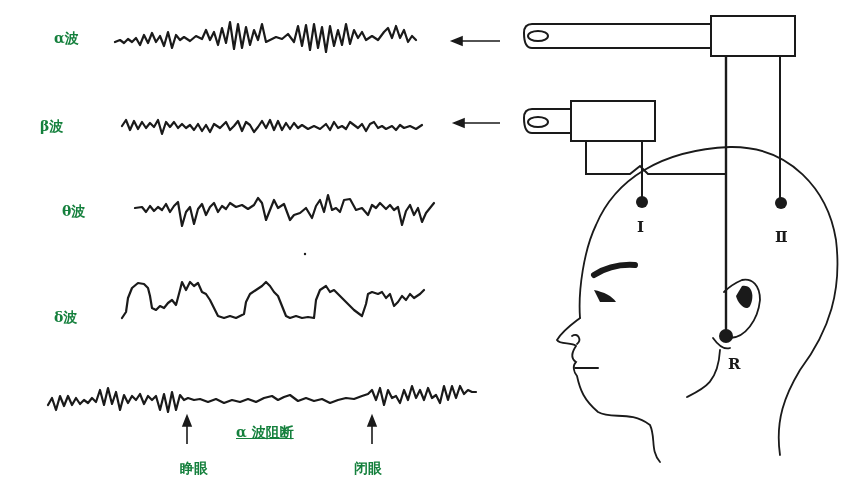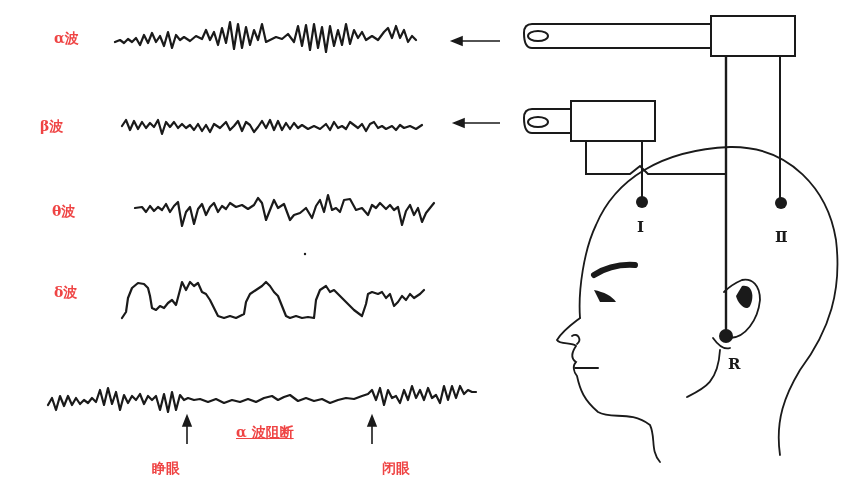--- a/index.html
+++ b/index.html
@@ -1,17 +1,17 @@
 <!DOCTYPE html>
 <html><head>
 <meta charset="utf-8">
 <style>
   html, body { margin:0; padding:0; background:#ffffff; }
   body { width:853px; height:500px; position:relative; overflow:hidden; font-family:"DejaVu Serif", serif; color:#1a1a1a; }
-  .label { position:absolute; font-size:14px; font-weight:bold; color:#ef4444; }
+  .label { position:absolute; font-size:14px; font-weight:bold; color:#15803d; }
   .elabel { position:absolute; font-size:15px; font-weight:bold; font-family:"DejaVu Serif", serif; color:#1a1a1a; }
   svg { position:absolute; left:0; top:0; }
 </style>
 </head>
 <body>
 
 <svg width="853" height="500" viewBox="0 0 853 500">
   <g fill="none" stroke="#1a1a1a" stroke-width="2.2" stroke-linejoin="round" stroke-linecap="round">
 
     <polyline points="115,42 120,40 124,43 128,39 132,42 136,38 140,45 144,35 148,43 152,33 156,42 160,36 164,46 168,32 172,48 176,35 180,40 184,37 190,41 196,36 202,39 206,30 210,40 214,32 218,45 222,28 226,43 230,22 234,49 238,24 242,48 246,27 250,45 254,30 258,40 262,24 266,42 270,40 276,37 282,39 288,34 294,42 298,26 302,46 306,25 310,50 314,24 318,48 322,27 326,52 330,26 334,46 338,30 342,45 346,24 350,44 354,30 358,38 362,32 366,40 372,36 378,40 384,32 388,28 392,38 396,26 400,38 404,30 408,42 412,36 416,40"></polyline>
@@ -73,22 +73,22 @@
   </g>
   <path d="M742,286 C752,284 755,296 750,306 C746,312 738,304 736,296 Z" fill="#1a1a1a"></path>
 
   <path d="M594,275 C605,268 620,264 635,265" fill="none" stroke="#1a1a1a" stroke-width="6" stroke-linecap="round"></path>
   <path d="M594,290 L600,302 L616,302 C612,296 604,292 594,290 Z" fill="#1a1a1a"></path>
   <circle cx="305" cy="254" r="1.2" fill="#1a1a1a"></circle>
 </svg>
 
 <div class="label" style="left:54px;top:30px;">α波</div>
 <div class="label" style="left:40px;top:118px;">β波</div>
-<div class="label" style="left:52px;top:203px;">θ波</div>
-<div class="label" style="left:54px;top:284px;">δ波</div>
+<div class="label" style="left:62px;top:203px;">θ波</div>
+<div class="label" style="left:54px;top:309px;">δ波</div>
 
 <div class="label" style="left:236px;top:424px;text-decoration:underline;">α 波阻断</div>
-<div class="label" style="left:152px;top:460px;">睁眼</div>
-<div class="label" style="left:354px;top:460px;margin-left:28px;">闭眼</div>
+<div class="label" style="left:180px;top:460px;">睁眼</div>
+<div class="label" style="left:354px;top:460px;">闭眼</div>
 
 <div class="elabel" style="left:637px;top:218px;">I</div>
 <div class="elabel" style="left:775px;top:228px;">Ⅱ</div>
 <div class="elabel" style="left:728px;top:355px;">R</div>
 
 </body></html>

